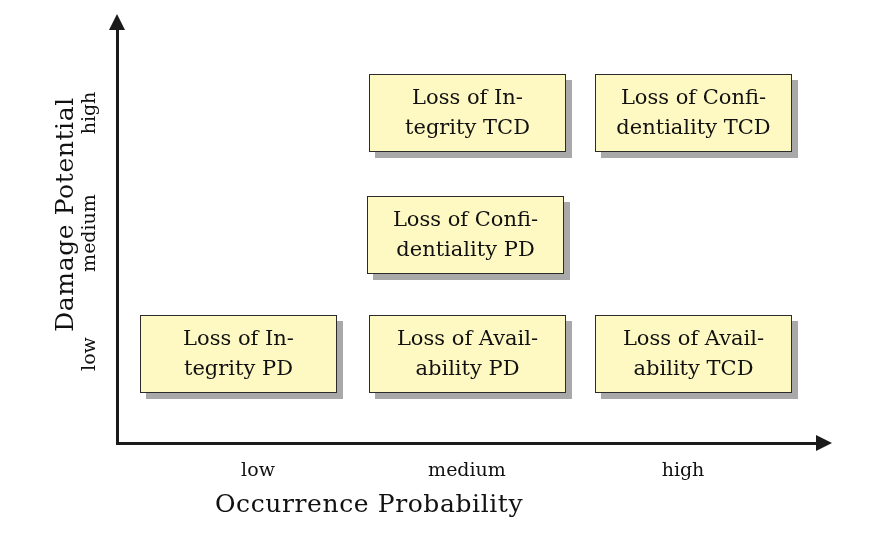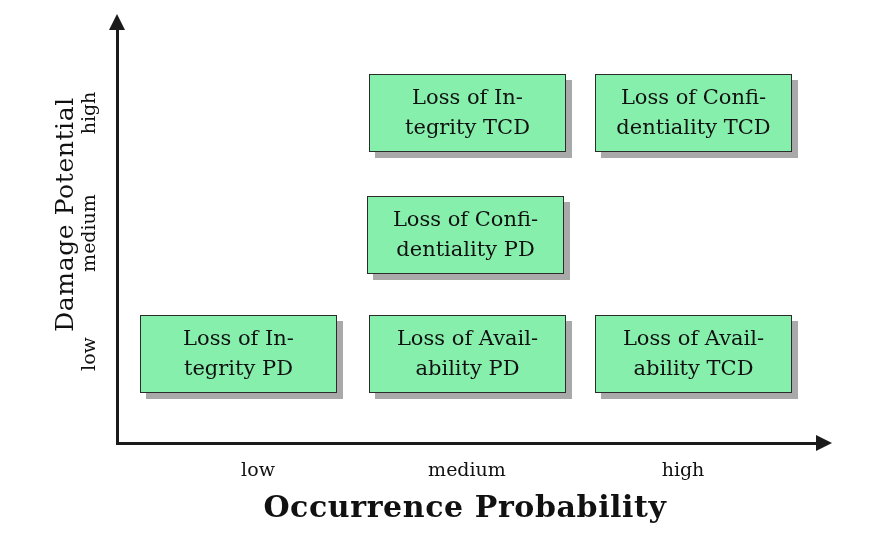--- a/index.html
+++ b/index.html
@@ -67,25 +67,23 @@
     transform: rotate(-90deg);
     font-size: 25px;
     letter-spacing: 0.6px;
     white-space: nowrap;
   }
   #x-axis-title {
     position: absolute;
     left: 215px;
     top: 489px;
     width: 500px;
-    text-align: center;
-    font-size: 30px;
+    font-size: 25px;
     letter-spacing: 0.6px;
     white-space: nowrap;
-    font-weight: bold;
   }
 
   
   .y-tick {
     position: absolute;
     width: 110px;
     text-align: center;
     transform: rotate(-90deg);
     font-size: 19px;
     white-space: nowrap;
@@ -103,21 +101,21 @@
     white-space: nowrap;
   }
   .x-tick.low    { left: 198px; }
   .x-tick.medium { left: 407px; }
   .x-tick.high   { left: 623px; }
 
   
   .cell-box {
     position: absolute;
     box-sizing: border-box;
-    background: #86efac;
+    background: #fef9c3;
     border: 1.5px solid #2b2b2b;
     box-shadow: 6px 6px 0 0 #a9a9a9;
     display: flex;
     align-items: center;
     justify-content: center;
     text-align: center;
     font-size: 21px;
     line-height: 1.42;
     padding: 4px 8px;
   }

